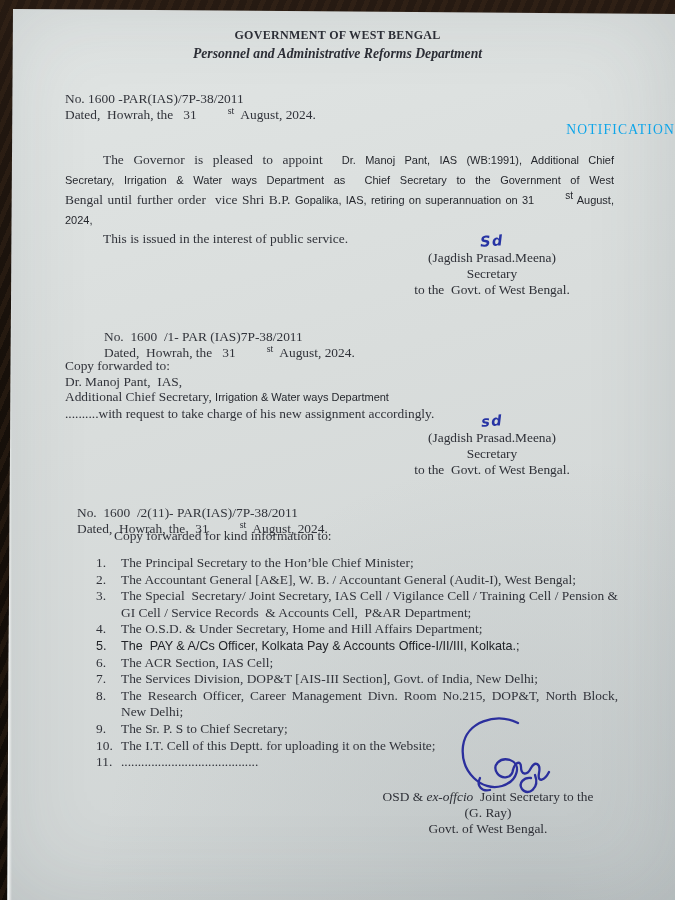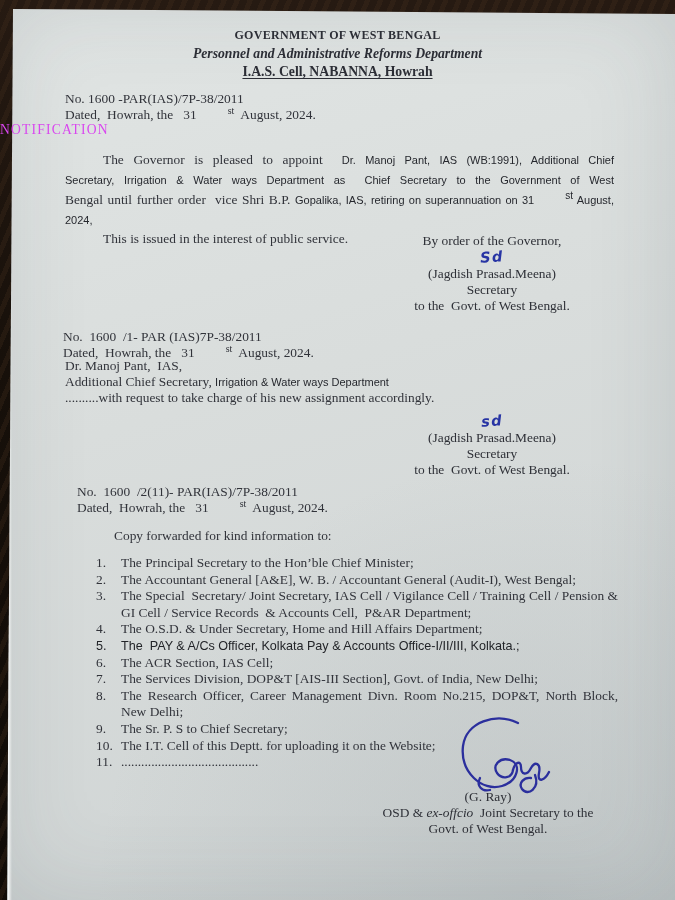--- a/index.html
+++ b/index.html
@@ -33,24 +33,24 @@
   .itl{font-style:italic;}
   .ord{vertical-align:super;font-size:10px;line-height:0;margin-left:31px;}
 
   .hdr{top:25px;text-align:center;font-weight:bold;color:#2c2e36;}
   .hdr .h1{font-size:12px;letter-spacing:.3px;line-height:20px;}
   .hdr .h2{font-size:13.7px;line-height:18px;font-style:italic;}
   .hdr .h3{font-size:13.7px;line-height:18px;text-decoration:underline;text-underline-offset:2px;}
 
   .refrow{display:flex;justify-content:space-between;align-items:baseline;flex-direction:column;}
   #ref1{top:91px;padding-left:65px;padding-right:68px;}
-  #ref2{top:329px;padding-left:63px;padding-right:70px;}
-  #ref3{top:484px;padding-left:77px;padding-right:35px;}
+  #ref2{top:329px;padding-left:104px;padding-right:70px;}
+  #ref3{top:505px;padding-left:77px;padding-right:35px;}
 
-  #notif-title{top:122px;text-align:left;font-size:13.6px;letter-spacing:1.2px;color:#d946ef;}
+  #notif-title{top:122px;text-align:right;font-size:13.6px;letter-spacing:1.2px;color:#0ea5e9;}
 
   #para{top:150px;left:65px;right:61px;line-height:19px;}
   .jline{text-align:justify;text-align-last:justify;}
   .indent{text-indent:38px;}
   #service{padding-left:38px;line-height:18px;}
 
   .sigblk{position:absolute;text-align:center;line-height:16px;color:#2e3037;}
   #sig1{top:233px;left:368px;width:248px;}
   #sig2{top:413px;left:368px;width:248px;}
   #sig3{top:789px;left:352px;width:272px;}
@@ -75,52 +75,51 @@
 <div class="wood"></div>
 <div class="paper">
   <div class="edge-light"></div>
 </div>
 
 <div class="content">
 
   <div class="sec hdr">
     <div class="h1">GOVERNMENT OF WEST BENGAL</div>
     <div class="h2">Personnel and Administrative Reforms Department</div>
-    <div class="h3">I.A.S. Cell, NABANNA, Howrah</div>
   </div>
 
   <div class="sec refrow" id="ref1">
     <span class="pre">No. 1600 -PAR(IAS)/7P-38/2011</span>
     <span class="pre"><span class="pre">Dated,  Howrah, the   </span><span>31</span><span class="ord">st</span><span class="pre">  August, 2024.</span></span>
   </div>
 
   <div class="sec" id="notif-title">NOTIFICATION</div>
 
   <div class="sec" id="para">
     <div class="jline indent"><span class="pre">The Governor is pleased to appoint  </span><span class="sn pre">Dr. Manoj Pant, IAS (WB:1991), Additional Chief</span></div>
     <div class="jline"><span class="sn pre">Secretary, Irrigation &amp; Water ways Department as  Chief Secretary to the Government of West</span></div>
     <div class="jline"><span class="pre">Bengal until further order  vice Shri B.P. </span><span class="sn pre">Gopalika, IAS, retiring on superannuation on 31</span><span class="ord sn">st</span><span class="sn pre"> August,</span></div>
     <div><span class="sn pre">2024,</span></div>
     <div id="service">This is issued in the interest of public service.</div>
   </div>
 
   <div class="sigblk" id="sig1">
-    <div>By order of the Governor,</div>
     <div><span class="sd">Sd</span></div>
     <div>(Jagdish Prasad.Meena)</div>
     <div>Secretary</div>
     <div class="pre">to the  Govt. of West Bengal.</div>
   </div>
 
   <div class="sec refrow" id="ref2">
     <span class="pre">No.  1600  /1- PAR (IAS)7P-38/2011</span>
     <span class="pre"><span class="pre">Dated,  Howrah, the   </span><span>31</span><span class="ord">st</span><span class="pre">  August, 2024.</span></span>
   </div>
 
   <div class="sec" id="copy1">
+    <div>Copy forwarded to:</div>
     <div class="pre">Dr. Manoj Pant,  IAS,</div>
     <div><span class="pre">Additional Chief Secretary, </span><span class="sn pre">Irrigation &amp; Water ways Department</span></div>
     <div class="pre">..........with request to take charge of his new assignment accordingly.</div>
   </div>
 
   <div class="sigblk" id="sig2">
     <div><span class="sd">sd</span></div>
     <div>(Jagdish Prasad.Meena)</div>
     <div>Secretary</div>
     <div class="pre">to the  Govt. of West Bengal.</div>
@@ -150,18 +149,18 @@
   <svg id="bigsig" width="102" height="80" viewBox="0 0 102 80">
     <g fill="none" stroke="#2b2f9d" stroke-width="2.3" stroke-linecap="round" stroke-linejoin="round">
       <path d="M66,7 C44,-4 14,6 11,30 C8,56 30,76 50,70 C66,65 70,48 58,44 C48,41 40,49 45,57 C50,64 60,62 61,54"></path>
       <path d="M61,54 C63,46 69,44 69,51 C69,59 75,60 79,52 C83,45 89,47 87,57 C85,68 93,64 97,56"></path>
       <path d="M83,59 C88,72 76,81 70,73 C66,67 72,61 79,62"></path>
       <path d="M28,62 C24,70 30,76 38,74"></path>
     </g>
   </svg>
 
   <div class="sigblk" id="sig3">
+    <div><span class="pre">OSD &amp; </span><span class="itl">ex-offcio</span><span class="pre">  Joint Secretary to the</span></div>
     <div>(G. Ray)</div>
-    <div><span class="pre">OSD &amp; </span><span class="itl">ex-offcio</span><span class="pre">  Joint Secretary to the</span></div>
     <div>Govt. of West Bengal.</div>
   </div>
 
 </div>
 
 </body></html>

